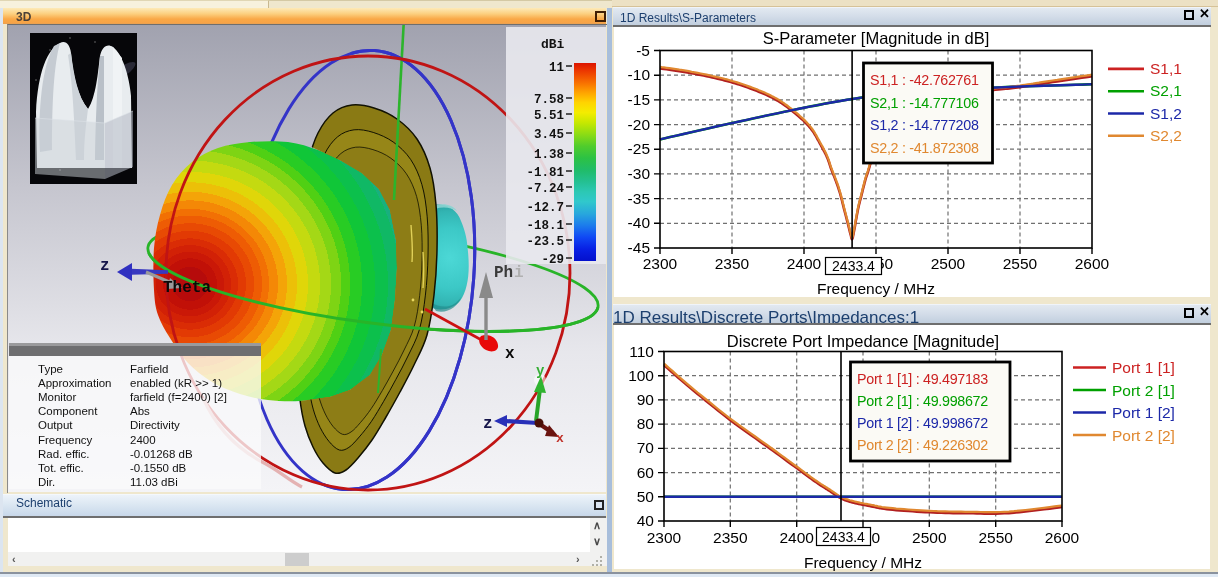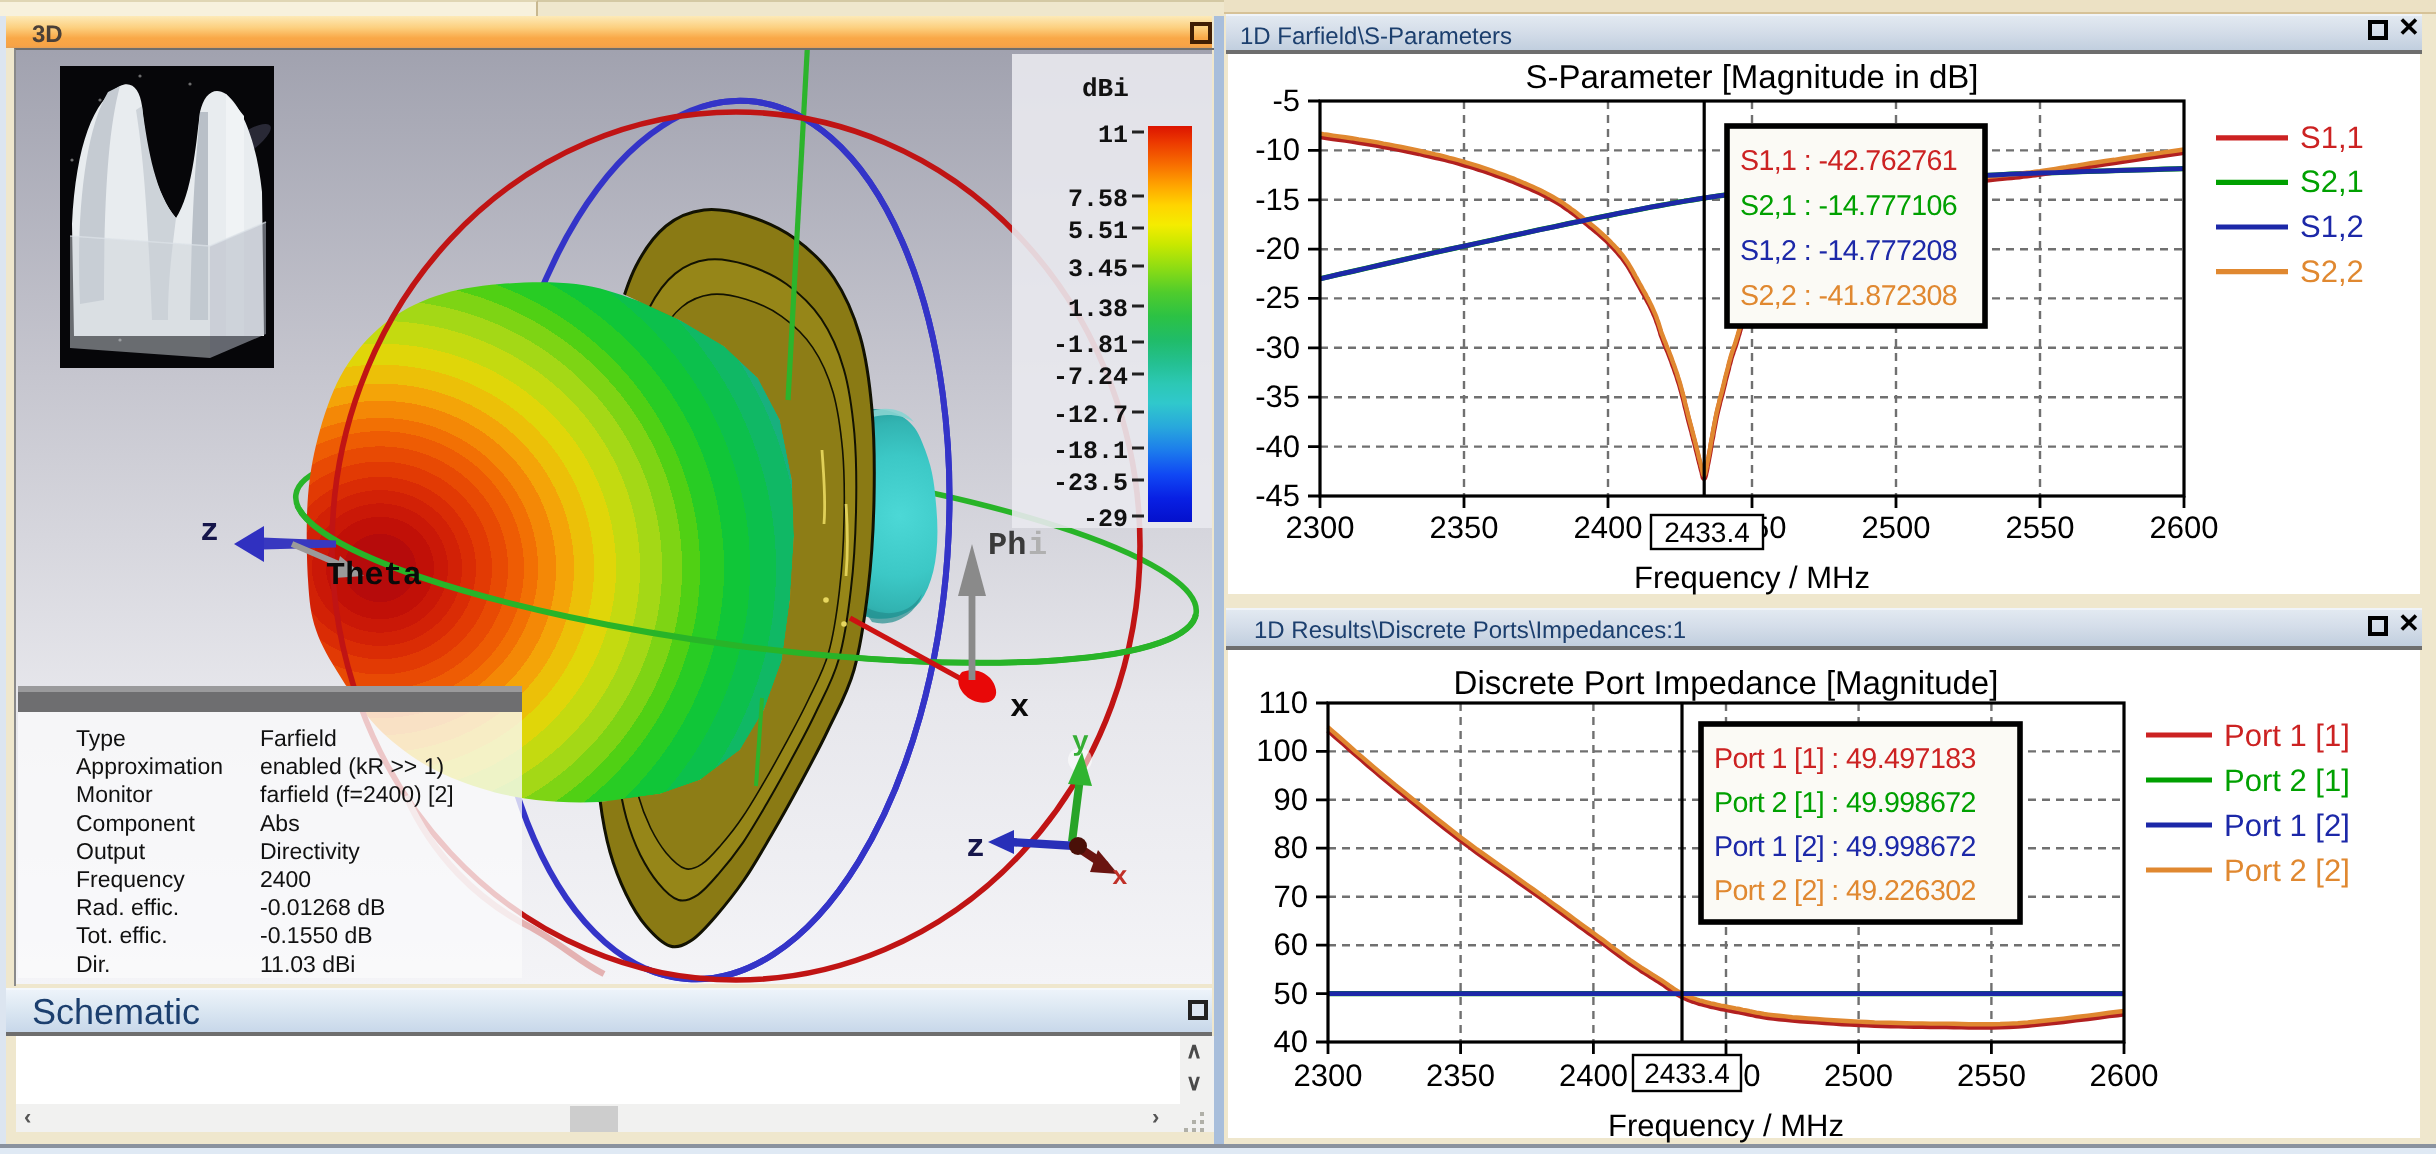--- a/index.html
+++ b/index.html
@@ -4,21 +4,21 @@
 <div class="abs" style="left:0;top:0;width:268px;height:7px;background:#f7f1dd;border-right:1px solid #c8b890;border-top:1px solid #e0d6b4;z-index:6"></div>
 <div class="abs" style="left:1px;top:7px;width:605px;height:17px;background:linear-gradient(#fdeab8,#fccf7e 35%,#f9a847 65%,#f7a346 88%,#cf9c68);border-top:1px solid #fdf2cf;">
     <span style="position:absolute;left:15px;top:2px;font-size:12px;color:#4a4038;font-weight:bold;">3D</span>
     <span style="position:absolute;left:594px;top:3px;width:7px;height:7px;border:2px solid #401e04;"></span>
   </div>
 <div class="abs" style="left:0;top:24px;width:607px;height:469px;background:#efe7cd;"></div>
 <div class="abs" style="left:0;top:7px;width:3px;height:570px;background:#dce5f0;z-index:4"></div>
 <div class="abs" style="left:7px;top:24px;width:599px;height:468px;border-top:1.5px solid #6e6e6e;border-left:1px solid #8a8a8a;"></div>
 <div class="abs" style="left:0;top:493px;width:607px;height:84px;background:#efe7cd;"></div>
 <div class="abs" style="left:2px;top:494px;width:604px;height:22px;background:linear-gradient(#edf3fa,#dbe7f2 45%,#c6d6e9);border-top:1px solid #f4f8fc;">
-    <span style="position:absolute;left:14px;top:1px;font-size:18px;color:#1c3f6e;">Schematic</span>
+    <span style="position:absolute;left:14px;top:1px;font-size:12px;color:#1c3f6e;">Schematic</span>
     <span style="position:absolute;left:592px;top:5px;width:6px;height:6px;border:2px solid #222;background:#dce6f2;"></span>
   </div>
 <div class="abs" style="left:2px;top:516px;width:604px;height:1.5px;background:#6e6e6e;"></div>
 <div class="abs" style="left:8px;top:518px;width:582px;height:34px;background:#fff;"></div>
 <div class="abs" style="left:590px;top:518px;width:20px;height:50px;background:#f1f1f0;"></div>
 <div class="abs" style="left:593px;top:519px;font-size:11px;color:#4a4a4a;font-weight:bold;">∧</div>
 <div class="abs" style="left:593px;top:535px;font-size:11px;color:#4a4a4a;font-weight:bold;">∨</div>
 <div class="abs" style="left:8px;top:552px;width:582px;height:16px;background:#f1f1f0;"></div>
 <div class="abs" style="left:12px;top:553px;font-size:11px;color:#555;font-weight:bold;">‹</div>
 <div class="abs" style="left:576px;top:553px;font-size:11px;color:#555;font-weight:bold;">›</div>
@@ -29,28 +29,28 @@
     <span style="position:absolute;left:600px;top:560px;width:2px;height:2px;background:#b0b0a8;"></span>
     <span style="position:absolute;left:592px;top:564px;width:2px;height:2px;background:#b0b0a8;"></span>
     <span style="position:absolute;left:596px;top:564px;width:2px;height:2px;background:#b0b0a8;"></span>
     <span style="position:absolute;left:600px;top:564px;width:2px;height:2px;background:#b0b0a8;"></span>
   </div>
 <div class="abs" style="left:0;top:566px;width:607px;height:6px;background:#efe7cd;"></div>
 <div class="abs" style="left:607px;top:0;width:5px;height:577px;background:#a8bedb;"></div>
 <div class="abs" style="left:612px;top:0;width:606px;height:577px;background:#efe7cd;"></div>
 <div class="abs" style="left:612px;top:0;width:606px;height:6px;background:#ece1c4;border-bottom:1px solid #d6c298;"></div>
 <div class="abs" style="left:613px;top:7px;width:598px;height:18px;background:linear-gradient(#e2e9f1,#d4dde9 45%,#bfcddd);border-top:1px solid #f0f4f9;">
-    <span style="position:absolute;left:7px;top:3px;font-size:12px;color:#1c3f6e;">1D Farfield\S-Parameters</span>
+    <span style="position:absolute;left:7px;top:3px;font-size:12px;color:#1c3f6e;">1D Results\S-Parameters</span>
   </div>
 <div class="abs" style="left:613px;top:25px;width:598px;height:1.5px;background:#6e6e6e;"></div>
 <div class="abs" style="left:614px;top:27px;width:596px;height:270px;background:#fff;"></div>
 <div class="abs" style="left:1184px;top:10px;width:6px;height:6px;border:2px solid #000;"></div>
 <div class="abs" style="left:1199px;top:6px;font-size:13px;font-weight:bold;color:#000;">✕</div>
 <div class="abs" style="left:613px;top:304px;width:598px;height:19px;background:linear-gradient(#e2e9f1,#d4dde9 45%,#bfcddd);border-top:1px solid #f0f4f9;">
-    <span style="position:absolute;left:14px;top:3px;font-size:12px;color:#1c3f6e;">1D Results\Discrete Ports\Impedances:1</span>
+    <span style="position:absolute;left:0;top:3px;font-size:17px;color:#1c3f6e;">1D Results\Discrete Ports\Impedances:1</span>
   </div>
 <div class="abs" style="left:613px;top:323px;width:598px;height:1.5px;background:#6e6e6e;"></div>
 <div class="abs" style="left:614px;top:325px;width:596px;height:244px;background:#fff;"></div>
 <div class="abs" style="left:1184px;top:308px;width:6px;height:6px;border:2px solid #000;"></div>
 <div class="abs" style="left:1199px;top:304px;font-size:13px;font-weight:bold;color:#000;">✕</div>
 <div class="abs" style="left:612px;top:569px;width:606px;height:3px;background:#efe7cd;"></div>
 <div class="abs" style="left:0;top:571.5px;width:1218px;height:2px;background:#8a929e;z-index:7"></div>
 <div class="abs" style="left:0;top:573.5px;width:1218px;height:3.5px;background:#dfe9f4;z-index:7"></div>
 <div class="abs" style="left:0;top:0;width:1218px;height:577px;">
     <svg style="position:absolute;left:0;top:0" width="1218" height="577" viewBox="0 0 1218 577">

